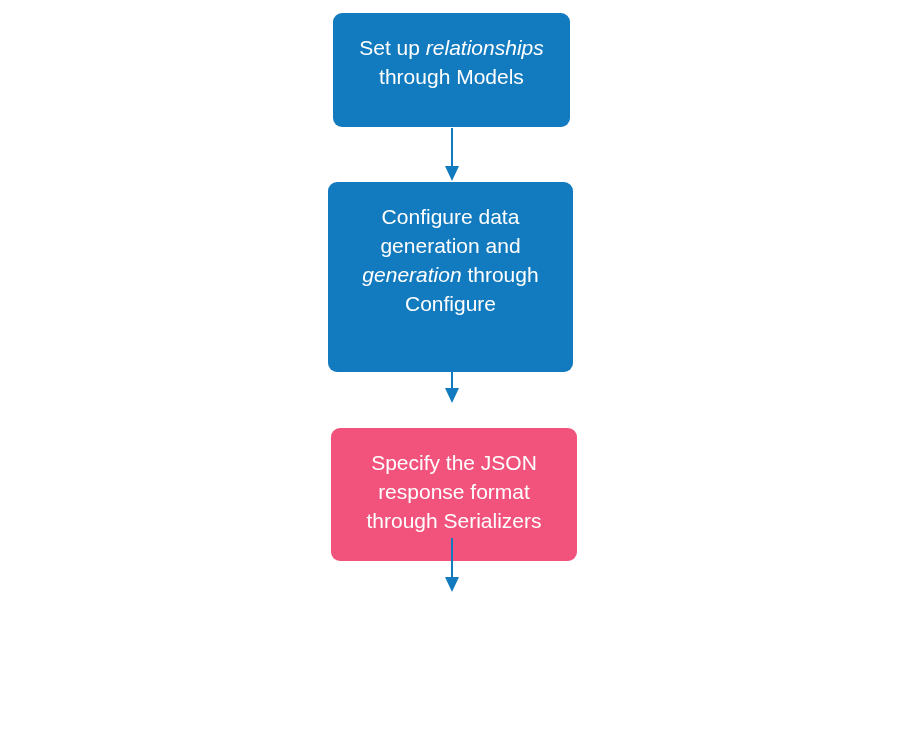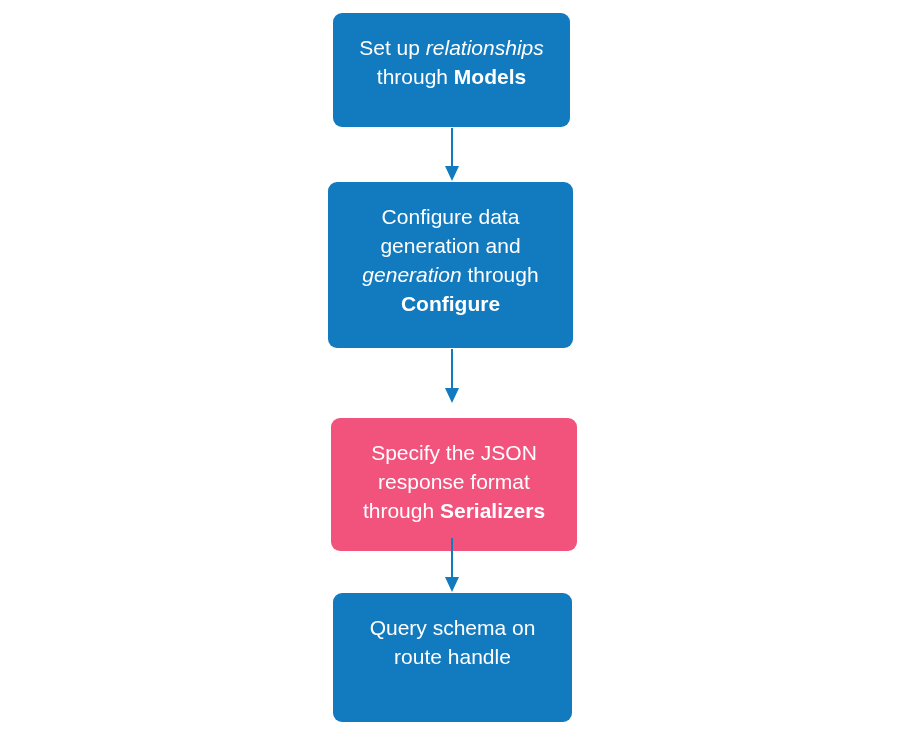--- a/index.html
+++ b/index.html
@@ -25,26 +25,26 @@
     padding: 20px 12px;
   }
   .node-label {
     color: #ffffff;
     font-size: 21px;
     line-height: 29px;
     text-align: center;
     white-space: pre-line;
   }
   .node-label .i { font-style: italic; }
-  .node-label .b { font-weight: bold; }
+  .node-label .b { font-weight: normal; }
 
   
   .n1 { left: 333px; top: 13px;  width: 237px; height: 114px; }
-  .n2 { left: 328px; top: 182px; width: 245px; height: 166px; }
-  .n3 { left: 331px; top: 418px; width: 246px; height: 133px; }
+  .n2 { left: 328px; top: 182px; width: 245px; height: 190px; }
+  .n3 { left: 331px; top: 428px; width: 246px; height: 133px; }
   .n4 { left: 333px; top: 593px; width: 239px; height: 129px; }
 
   
   .arrow {
     position: absolute;
     width: 14px;
   }
   .a1 { left: 445px; top: 128px; height: 53px; }
   .a2 { left: 445px; top: 349px; height: 54px; }
   .a3 { left: 445px; top: 538px; height: 54px; }
@@ -98,18 +98,14 @@
     <div class="node-label"><span>Specify the JSON
 response format
 through </span><span class="b">Serializers</span></div>
   </div>
 
   <div class="arrow a3">
     <div class="shaft"></div>
     <div class="head"></div>
   </div>
 
-  <div class="node n4" style="background: rgb(18, 122, 190);">
-    <div class="node-label"><span>Query schema on
-route handle</span></div>
-  </div>
 
 </div>
 
 </body></html>

